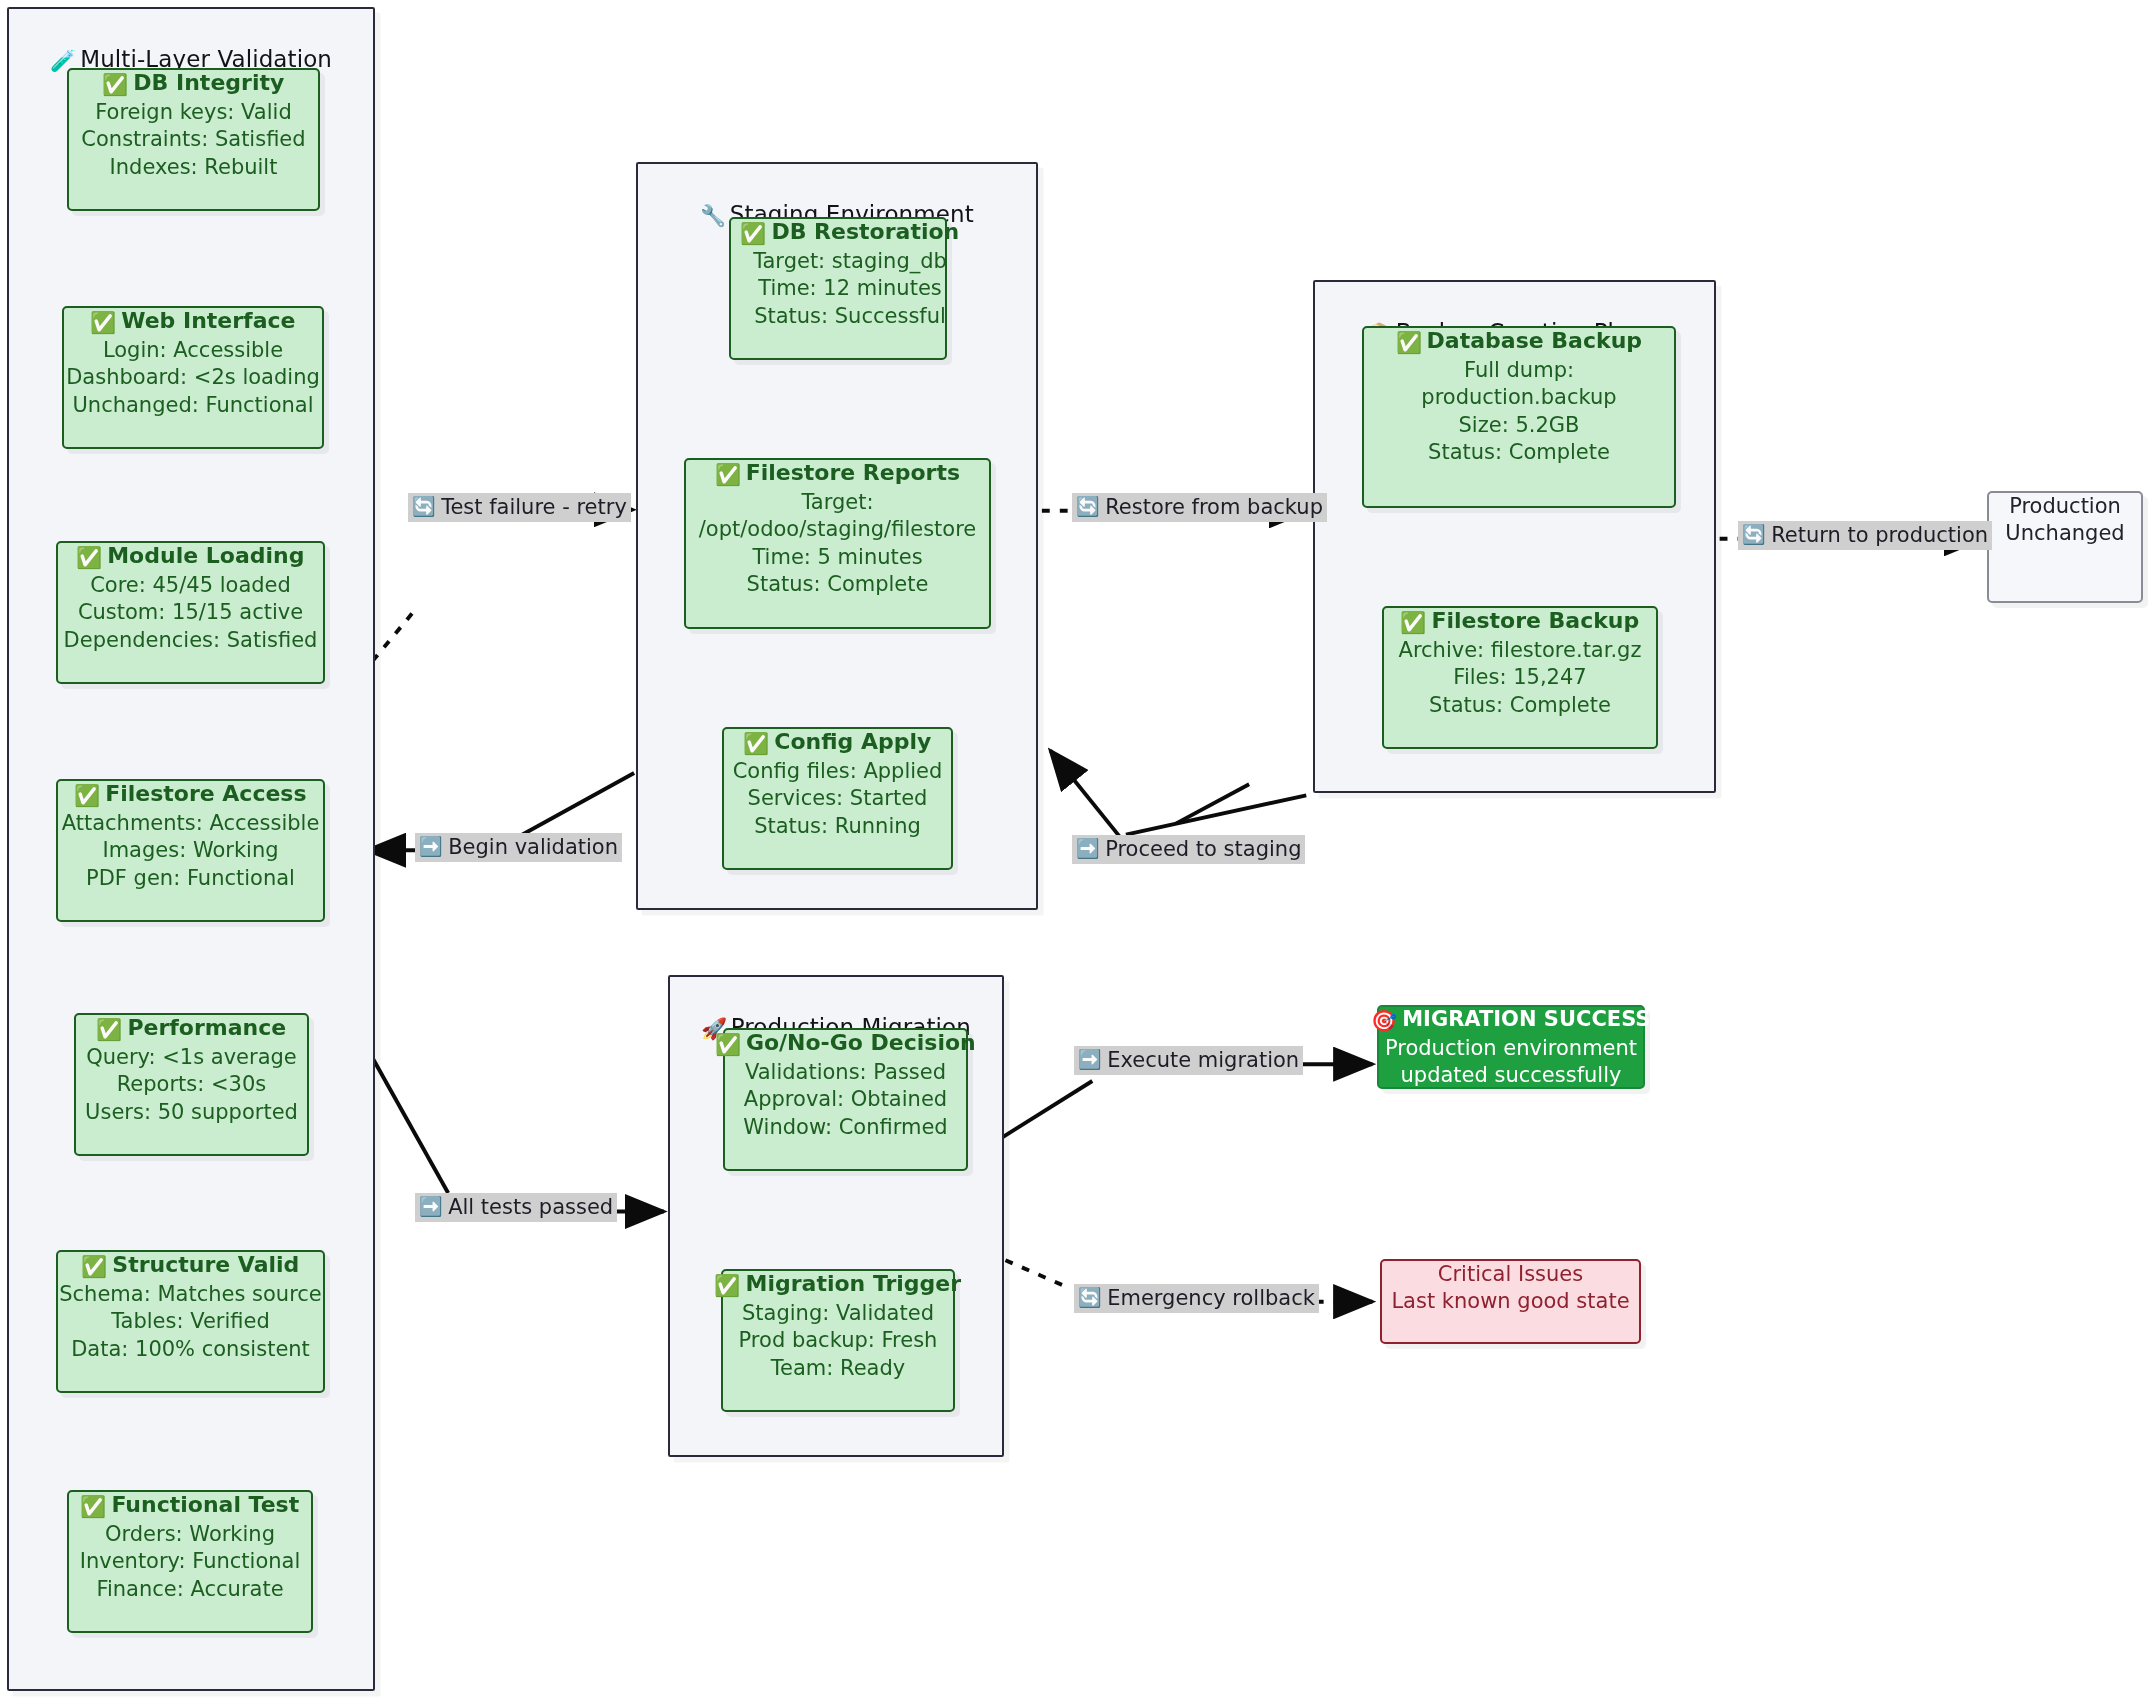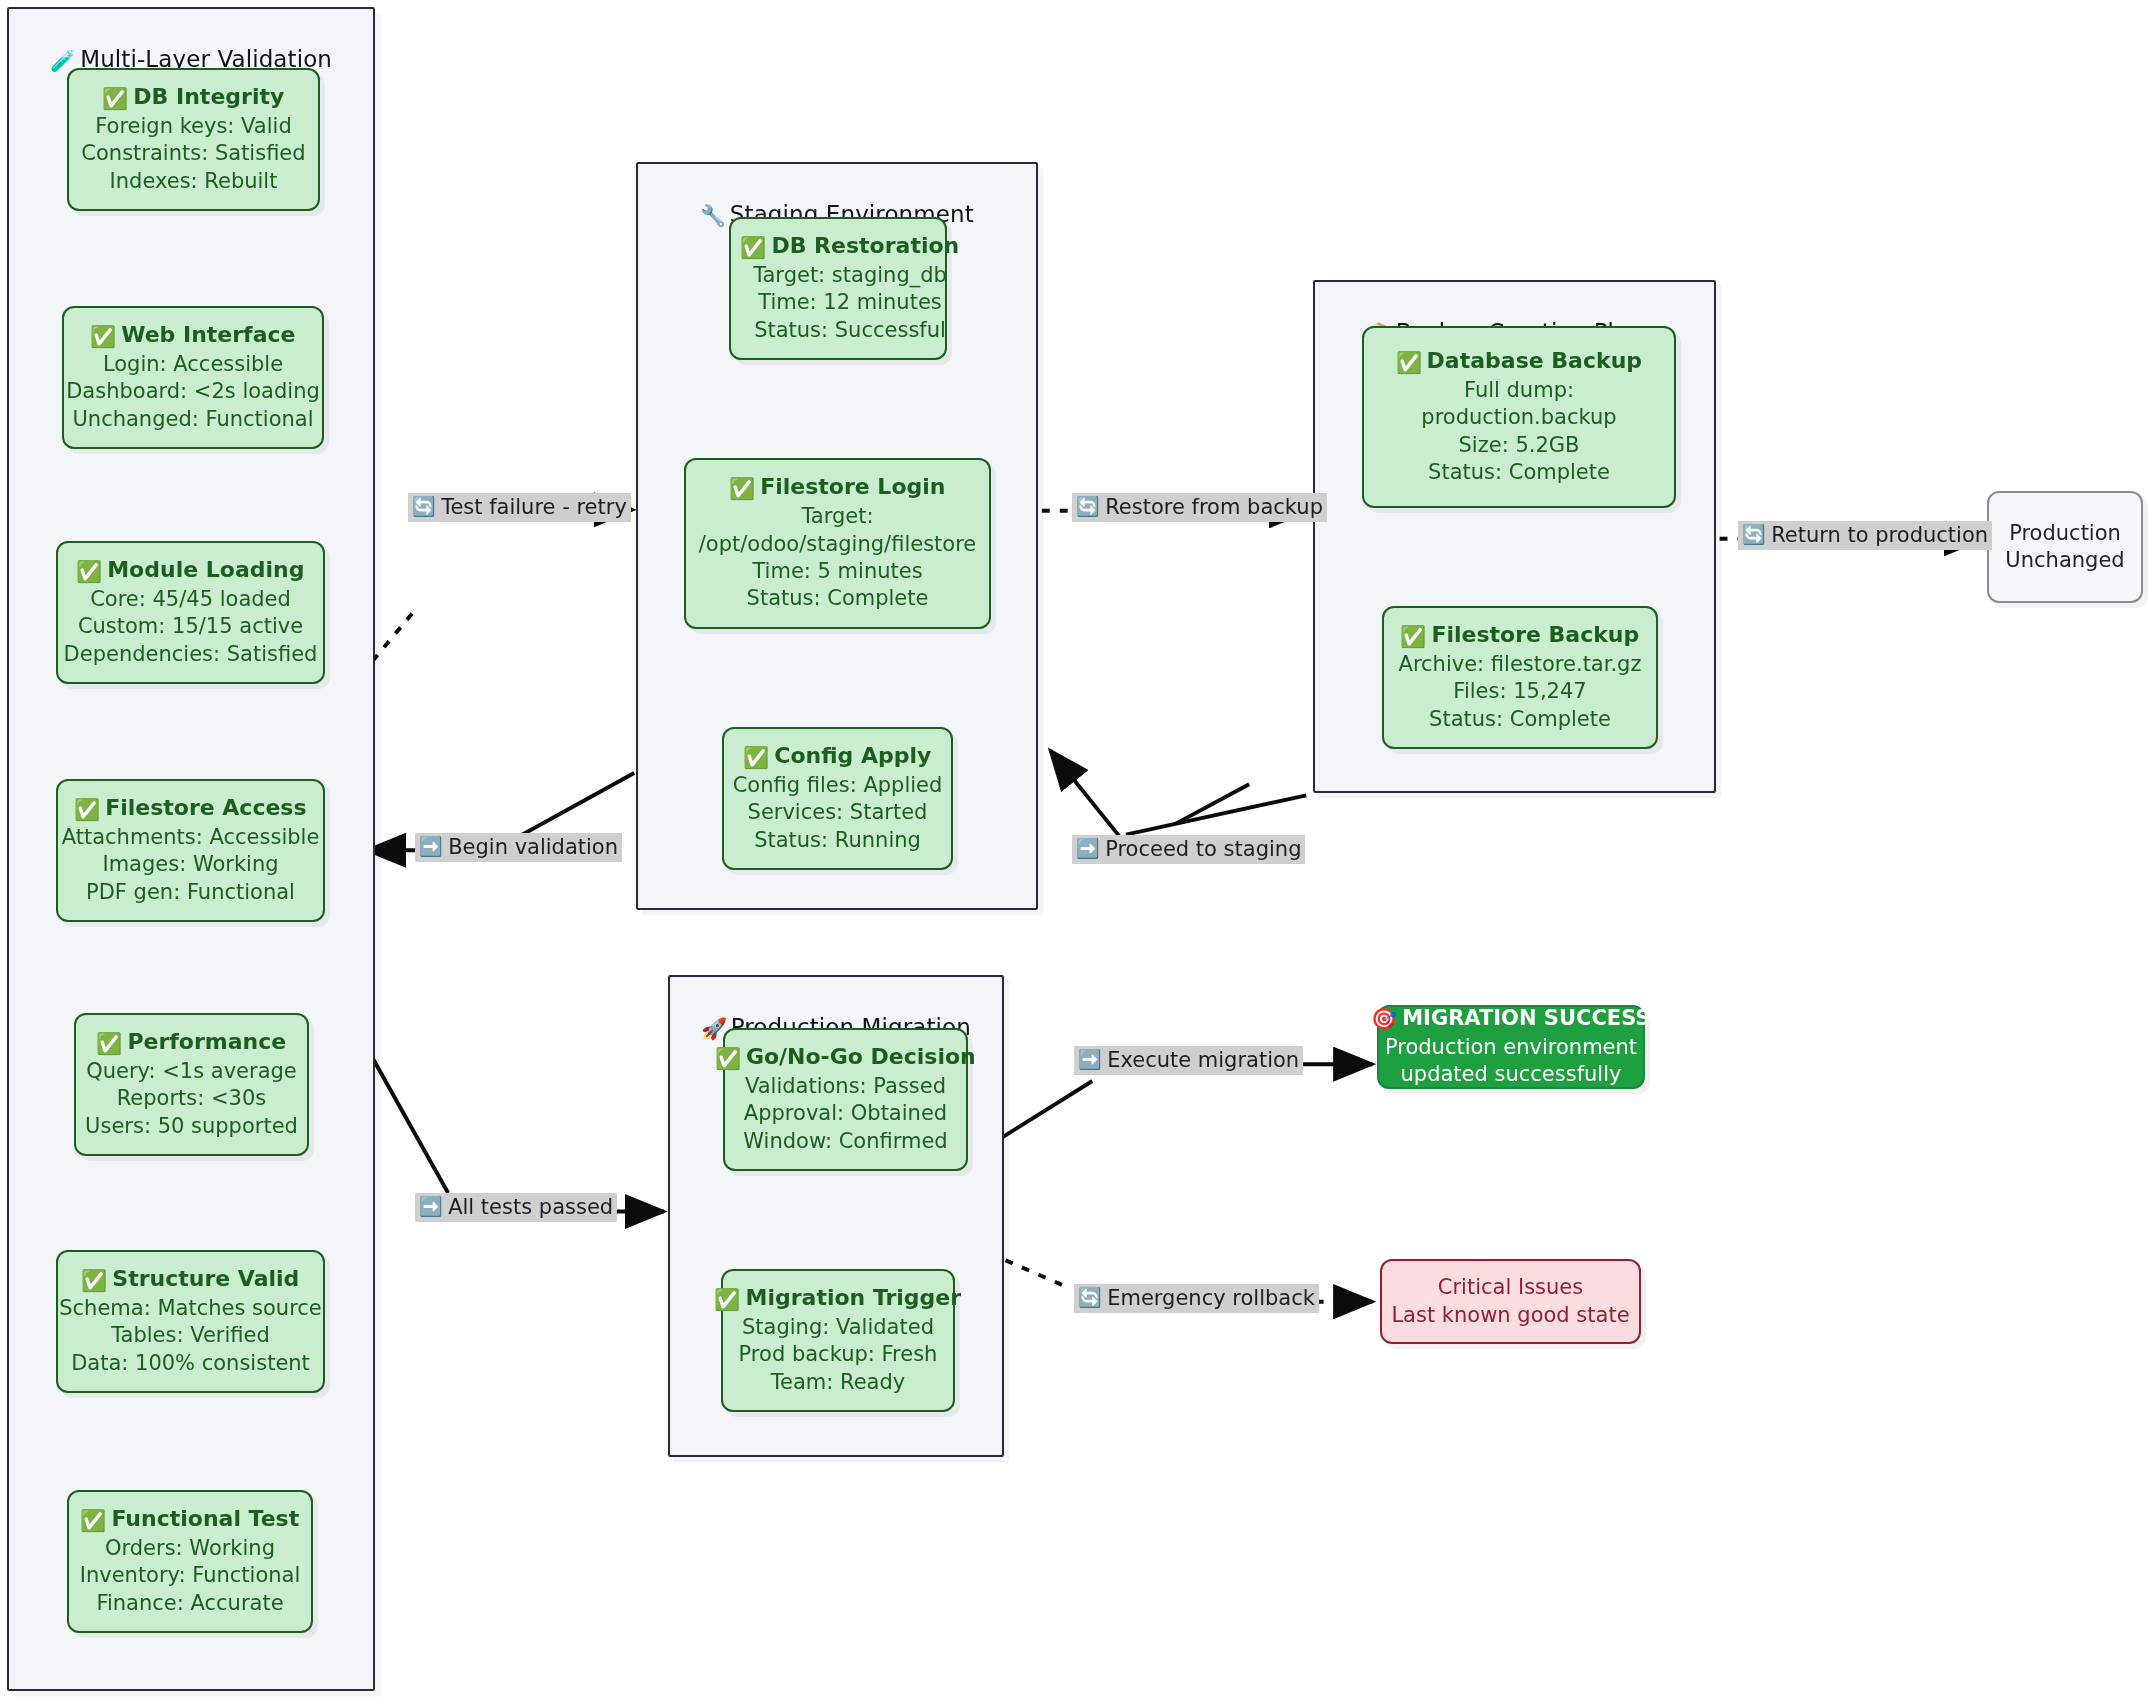--- a/index.html
+++ b/index.html
@@ -25,25 +25,24 @@
     color:#131218;
     white-space:pre-line;
     letter-spacing:0.1px;
   }
   .sg-title .emo{font-size:21px;vertical-align:-1.1px;margin-right:3.4px;}
 
   
   .node{
     position:absolute;
     box-sizing:border-box;
-    border-radius:12px;
+    border-radius:5px;
     display:flex;
     flex-direction:column;
     align-items:center;
-    justify-content:center;
     text-align:center;
     box-shadow:5px 5px 0 rgba(0,0,0,.05);
   }
   .node.green{
     background:#caeccf;
     border:2.8px solid #1b5e20;
     color:#1b5e20;
   }
   .node .ttl{
     font-weight:bold;
@@ -247,21 +246,21 @@
   </div>
 
   <div class="node green" style="left:729px;top:217px;width:218px;height:143px;padding-left:24px;">
     <div class="ttl"><span class="emo">✅</span><span>DB Restoration</span></div>
     <div class="ln">Target: staging_db</div>
     <div class="ln">Time: 12 minutes</div>
     <div class="ln">Status: Successful</div>
   </div>
 
   <div class="node green" style="left:684px;top:458px;width:307px;height:171px;">
-    <div class="ttl"><span class="emo">✅</span><span>Filestore Login</span></div>
+    <div class="ttl"><span class="emo">✅</span><span>Filestore Reports</span></div>
     <div class="ln">Target:</div>
     <div class="ln">/opt/odoo/staging/filestore</div>
     <div class="ln">Time: 5 minutes</div>
     <div class="ln">Status: Complete</div>
   </div>
 
   <div class="node green" style="left:722px;top:727px;width:231px;height:143px;">
     <div class="ttl"><span class="emo">✅</span><span>Config Apply</span></div>
     <div class="ln">Config files: Applied</div>
     <div class="ln">Services: Started</div>

